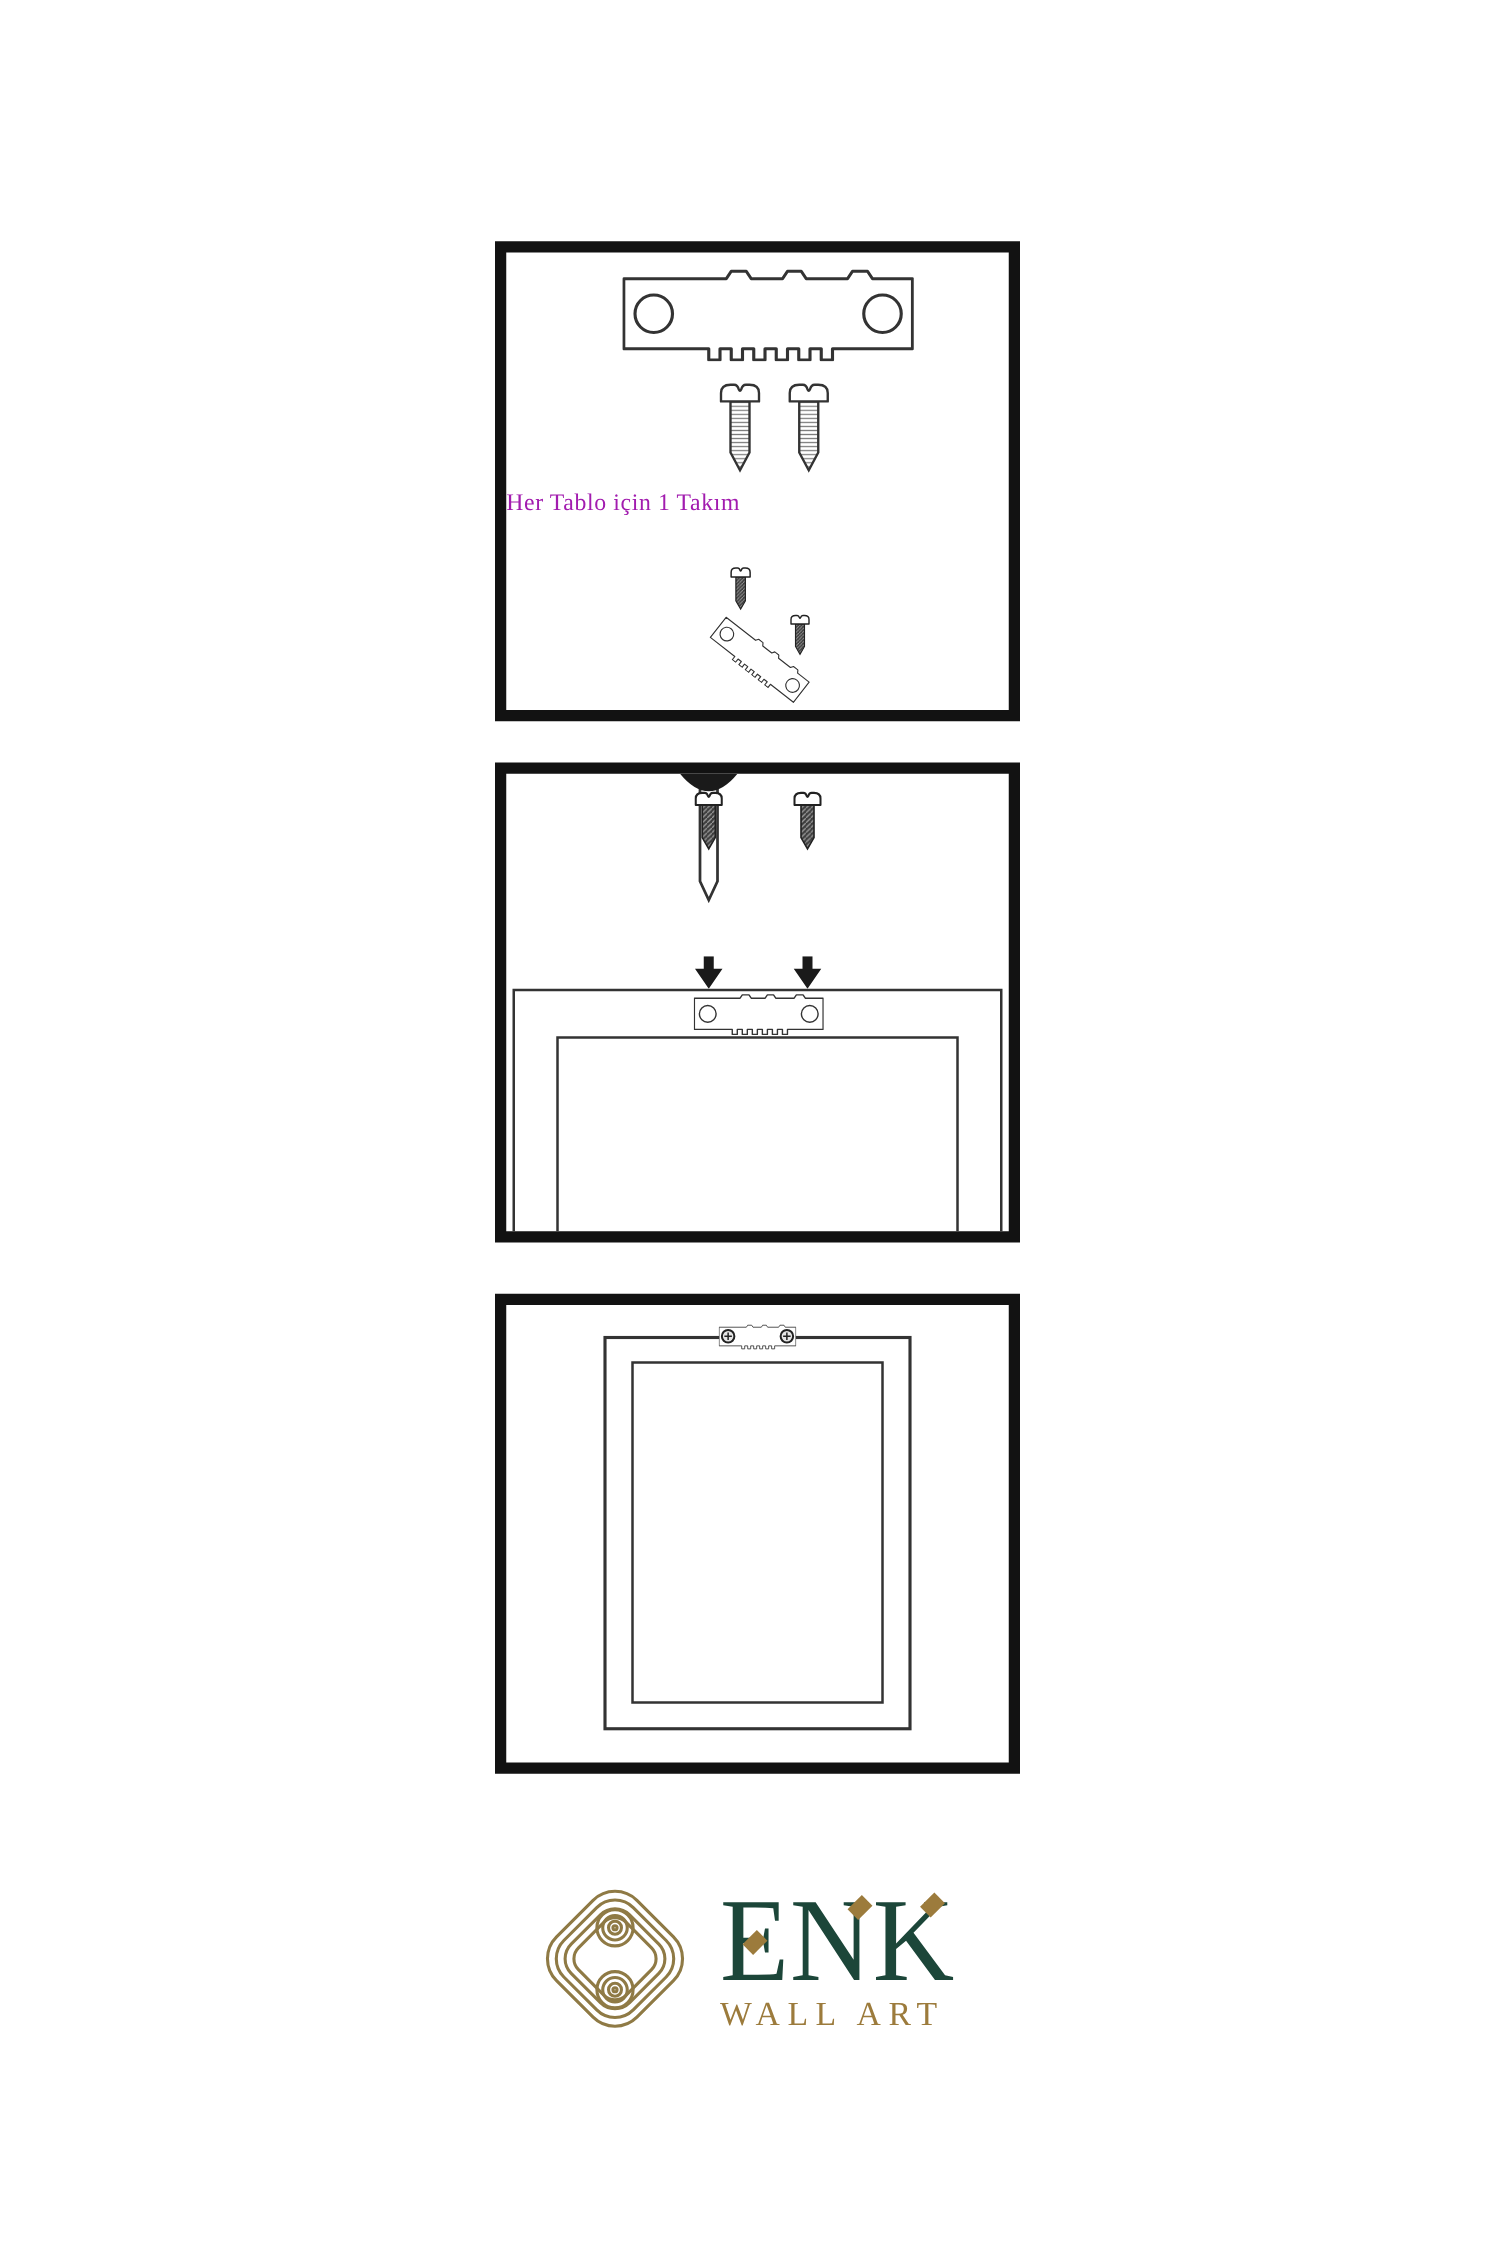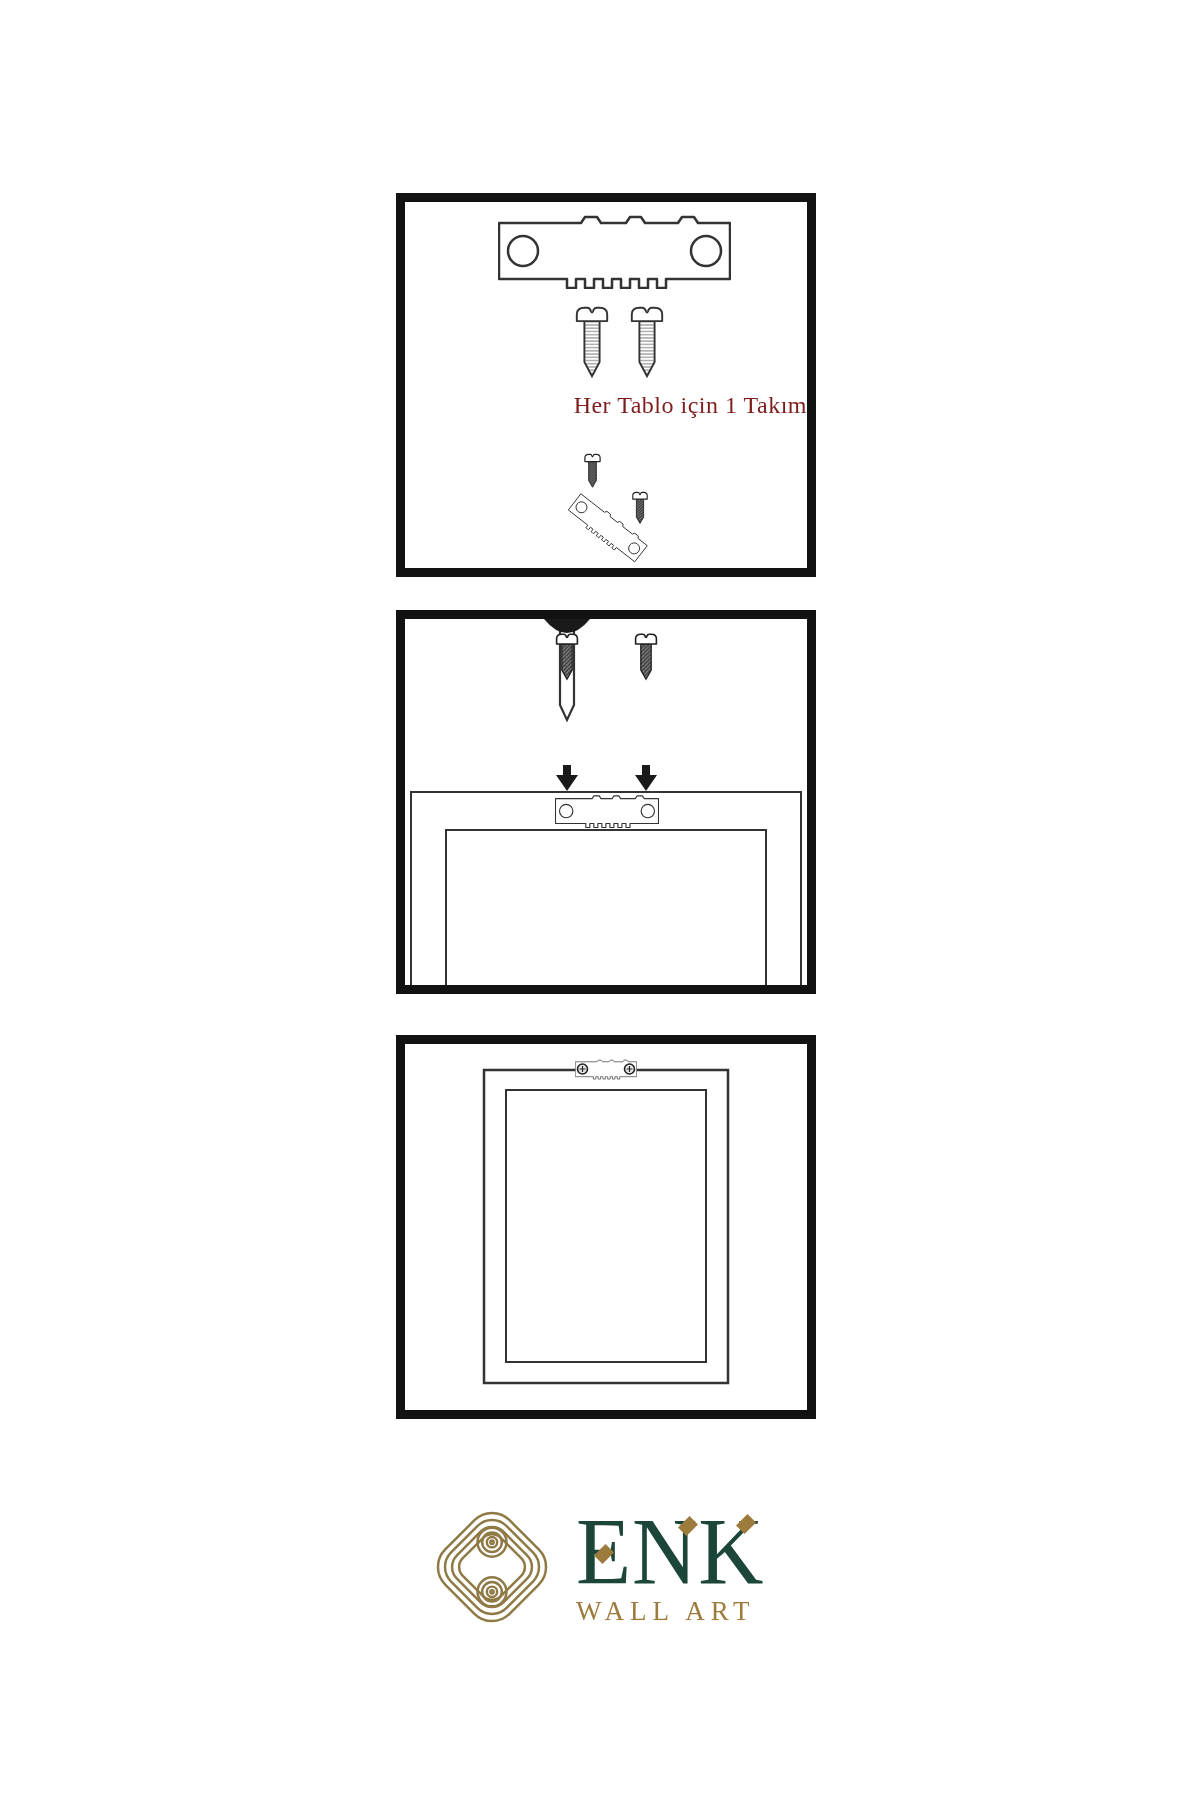--- a/index.html
+++ b/index.html
@@ -25,24 +25,24 @@
   .diagram {
     position: absolute;
     left: 0; top: 0;
     width: 100%; height: 100%;
     display: block;
   }
   .caption {
     position: absolute;
     left: 0; right: 0;
     top: 190px;
-    text-align: right;
-    font-size: 24px;
+    text-align: left;
+    font-size: 19px;
     letter-spacing: 0.5px;
-    color: #7f1d1d;
+    color: #a21caf;
     font-family: "Liberation Serif", serif;
   }
   
   .logo {
     position: absolute;
     left: 430px;
     top: 1492px;
     width: 360px;
     height: 150px;
     display: flex;

